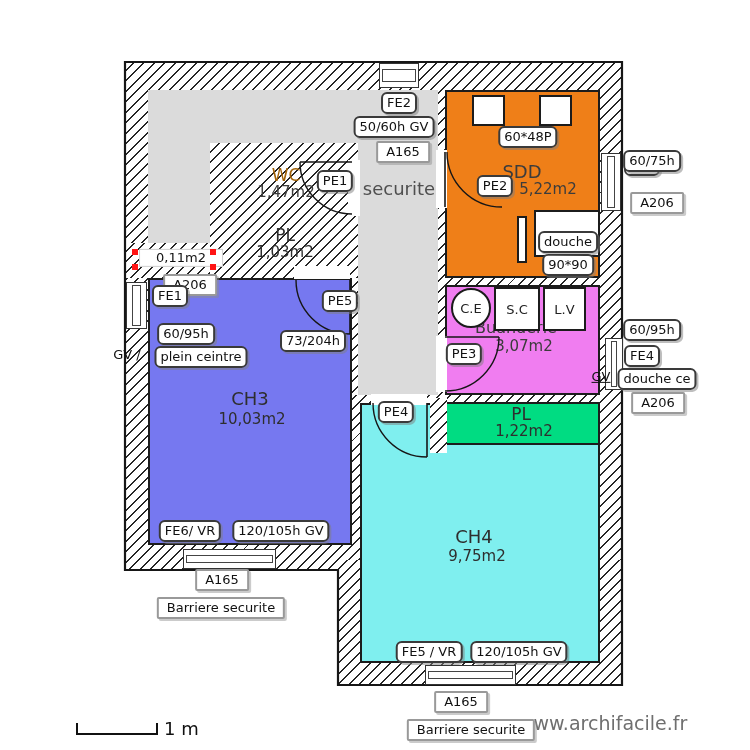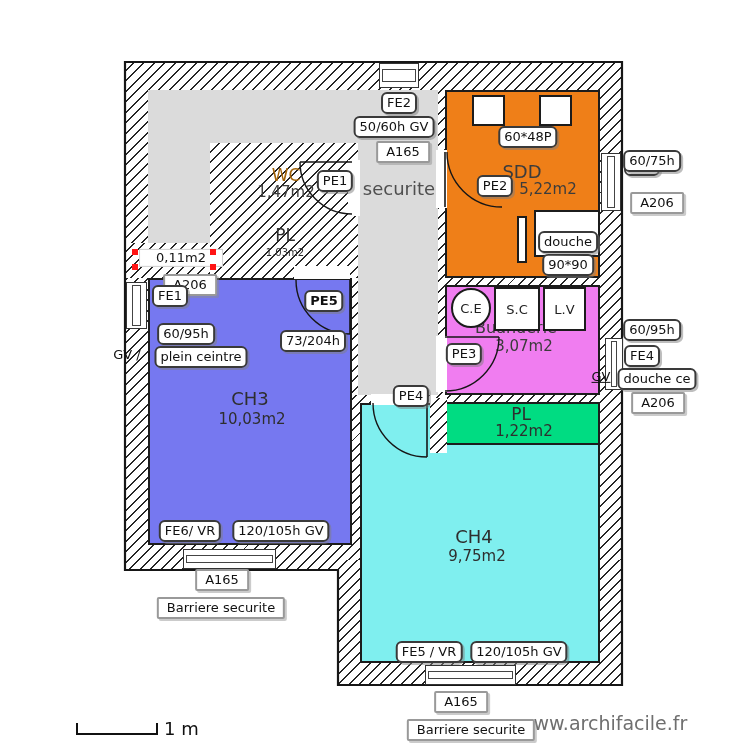--- a/index.html
+++ b/index.html
@@ -44,21 +44,21 @@
     <div class="room-label" style="left: 250px; top: 399px; font-size: 18px; color: rgb(46, 46, 46); z-index: 4;">CH3</div>
     <div class="room-label" style="left: 252px; top: 420px; font-size: 15px; color: rgb(46, 46, 46); z-index: 4;">10,03m2</div>
     <div class="abs room" style="left: 360px; top: 403px; width: 240px; height: 260px; z-index: 2; background: rgb(127, 239, 239);"></div>
     <div class="room-label" style="left: 474px; top: 537px; font-size: 18px; color: rgb(46, 46, 46); z-index: 4;">CH4</div>
     <div class="room-label" style="left: 477px; top: 557px; font-size: 15px; color: rgb(46, 46, 46); z-index: 4;">9,75m2</div>
     <div class="abs room" style="left: 218px; top: 150px; width: 134px; height: 65px; z-index: 2; background: rgb(248, 248, 120);"></div>
     <div class="room-label" style="left: 286px; top: 176px; font-size: 17px; color: #a16207; z-index: 4;">WC</div>
     <div class="room-label" style="left: 286px; top: 193px; font-size: 15px; color: rgb(60, 60, 60); z-index: 4;">1,47m2</div>
     <div class="abs room" style="left: 218px; top: 222px; width: 134px; height: 43px; z-index: 2; background: rgb(0, 220, 130);"></div>
     <div class="room-label" style="left: 285px; top: 236px; font-size: 17px; color: rgb(46, 46, 46); z-index: 4;">PL</div>
-    <div class="room-label" style="left: 285px; top: 253px; font-size: 10px; color: rgb(46, 46, 46); z-index: 4;">1,03m2</div>
+    <div class="room-label" style="left: 285px; top: 253px; font-size: 15px; color: rgb(46, 46, 46); z-index: 4;">1,03m2</div>
     <div class="abs room" style="left: 445px; top: 90px; width: 155px; height: 188px; z-index: 2; background: rgb(239, 127, 24);"></div>
     <div class="room-label" style="left: 522px; top: 172px; font-size: 18px; color: rgb(60, 60, 60); z-index: 4;">SDD</div>
     <div class="room-label" style="left: 548px; top: 190px; font-size: 15px; color: rgb(60, 60, 60); z-index: 4;">5,22m2</div>
     <div class="abs room" style="left: 445px; top: 285px; width: 155px; height: 110px; z-index: 2; background: rgb(240, 125, 240);"></div>
     <div class="room-label" style="left: 516px; top: 328px; font-size: 16px; color: rgb(60, 60, 60); z-index: 4;">Buanderie</div>
     <div class="room-label" style="left: 524px; top: 347px; font-size: 15px; color: rgb(60, 60, 60); z-index: 4;">3,07m2</div>
     <div class="abs room" style="left: 445px; top: 402px; width: 155px; height: 43px; z-index: 2; background: rgb(0, 220, 130);"></div>
     <div class="room-label" style="left: 521px; top: 415px; font-size: 17px; color: rgb(46, 46, 46); z-index: 4;">PL</div>
     <div class="room-label" style="left: 524px; top: 432px; font-size: 15px; color: rgb(46, 46, 46); z-index: 4;">1,22m2</div>
     <div class="abs hatch" style="left: 125px; top: 243px; width: 93px; height: 35px; z-index: 3;"></div>
@@ -121,29 +121,29 @@
     <div class="lbl dark" style="left: 568px; top: 265px; z-index: 9;">90*90</div>
     <div class="lbl dark" style="left: 642px; top: 165px; z-index: 9;">FE3</div>
     <div class="lbl dark" style="left: 652px; top: 161px; z-index: 9;">60/75h</div>
     <div class="lbl ref" style="left: 657px; top: 203px; z-index: 9;">A206</div>
     <div class="lbl tiny" style="left: 181px; top: 258px; z-index: 9;">0,11m2</div>
     <div class="lbl ref" style="left: 190px; top: 285px; z-index: 9;">A206</div>
     <div class="lbl dark" style="left: 170px; top: 296px; z-index: 9;">FE1</div>
     <div class="lbl dark" style="left: 186px; top: 334px; z-index: 9;">60/95h</div>
     <div class="lbl plain" style="left: 127px; top: 355px; z-index: 9;">GV /</div>
     <div class="lbl dark" style="left: 201px; top: 357px; z-index: 9;">plein ceintre</div>
-    <div class="lbl dark" style="left: 324px; top: 301px; z-index: 9; font-weight: bold;">PE5</div>
+    <div class="lbl dark" style="left: 340px; top: 301px; z-index: 9;">PE5</div>
     <div class="lbl dark" style="left: 313px; top: 341px; z-index: 9;">73/204h</div>
     <div class="lbl dark" style="left: 464px; top: 354px; z-index: 9;">PE3</div>
     <div class="lbl dark" style="left: 652px; top: 330px; z-index: 9;">60/95h</div>
     <div class="lbl dark" style="left: 642px; top: 356px; z-index: 9;">FE4</div>
     <div class="lbl plain" style="left: 601px; top: 377px; z-index: 9; text-decoration: underline;">GV</div>
     <div class="lbl dark" style="left: 657px; top: 379px; z-index: 9;">douche ce</div>
     <div class="lbl ref" style="left: 658px; top: 403px; z-index: 9;">A206</div>
-    <div class="lbl dark" style="left: 396px; top: 396px; z-index: 9; margin-left: 15px;">PE4</div>
+    <div class="lbl dark" style="left: 396px; top: 412px; z-index: 9;">PE4</div>
     <div class="lbl dark" style="left: 190px; top: 531px; z-index: 9;">FE6/ VR</div>
     <div class="lbl dark" style="left: 281px; top: 531px; z-index: 9;">120/105h GV</div>
     <div class="lbl ref" style="left: 222px; top: 580px; z-index: 9;">A165</div>
     <div class="lbl ref" style="left: 221px; top: 608px; z-index: 9;">Barriere securite</div>
     <div class="lbl dark" style="left: 429px; top: 652px; z-index: 9;">FE5 / VR</div>
     <div class="lbl dark" style="left: 519px; top: 652px; z-index: 9;">120/105h GV</div>
     <div class="lbl ref" style="left: 461px; top: 702px; z-index: 9;">A165</div>
     <div class="lbl ref" style="left: 471px; top: 730px; z-index: 9;">Barriere securite</div>
     <div class="dot" style="left: 132px; top: 249px; z-index: 10;"></div>
     <div class="dot" style="left: 132px; top: 264px; z-index: 10;"></div>

